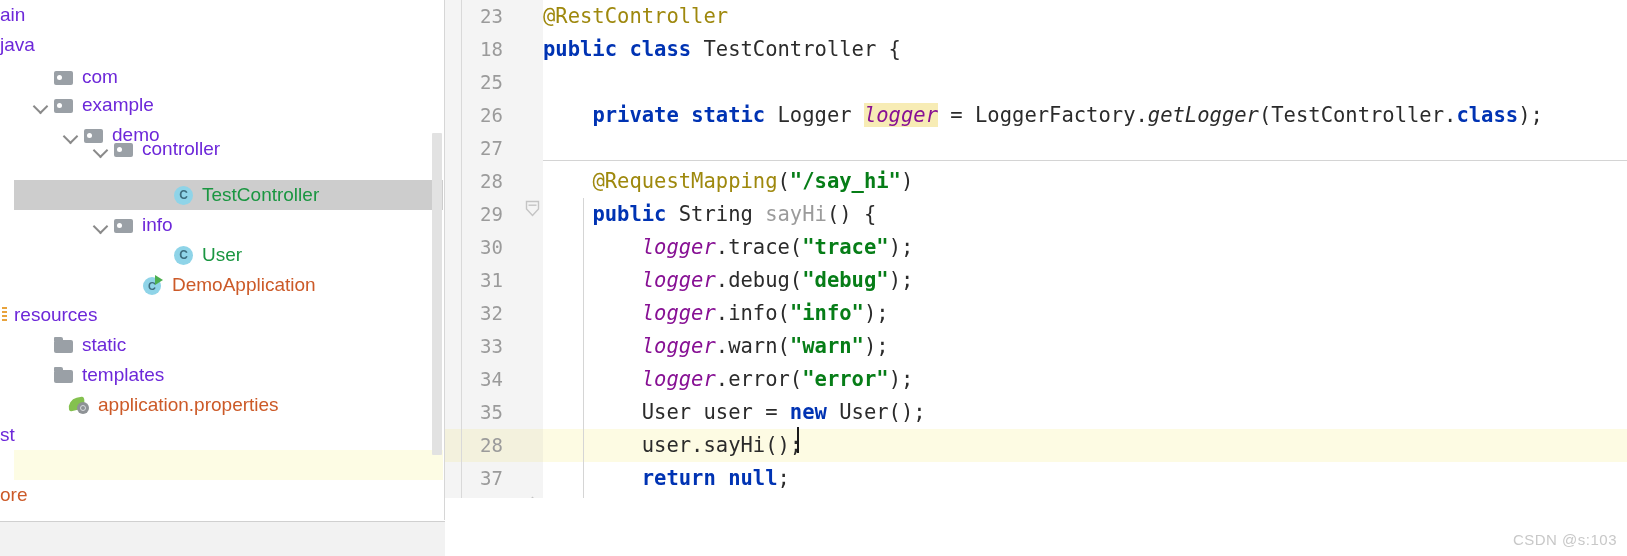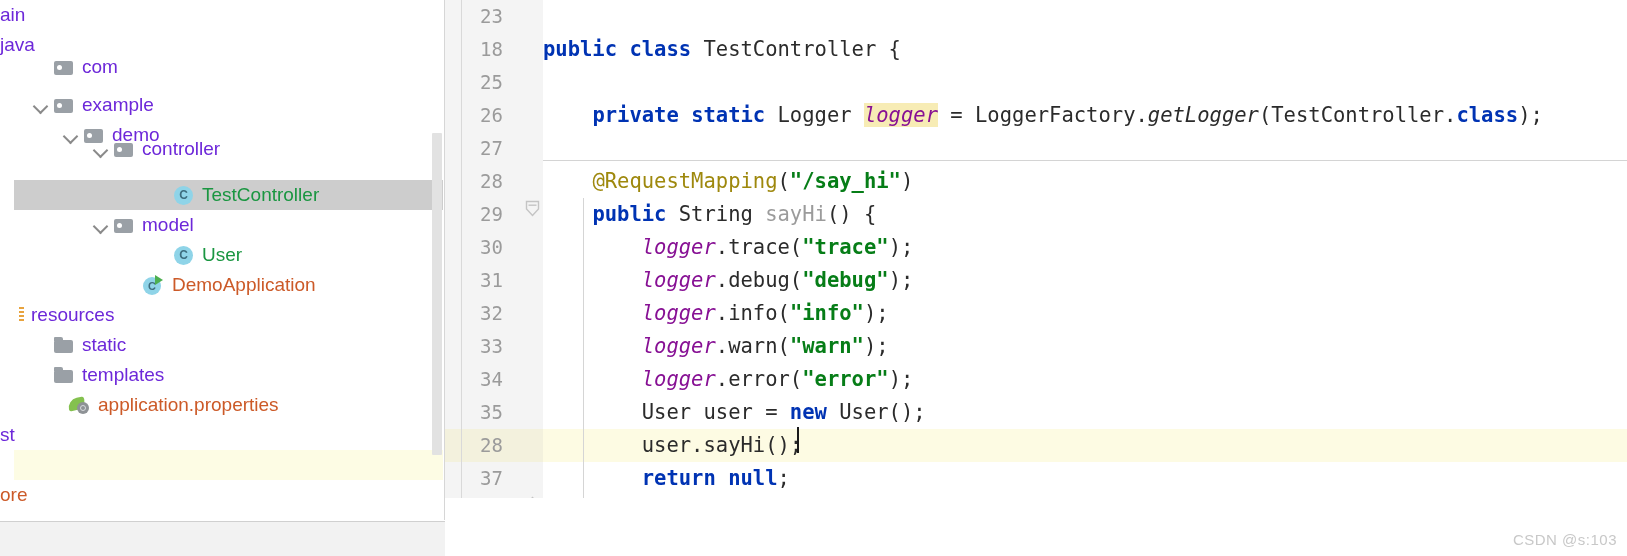--- a/index.html
+++ b/index.html
@@ -390,21 +390,21 @@
 <div id="app">
 
   <div id="sidebar">
     <div id="tree-rows">
         <div class="tree-row" style="top: 0px;">
           <span class="tlabel t-default">ain</span>
         </div>
         <div class="tree-row" style="top: 30px;">
           <span class="tlabel t-default">java</span>
         </div>
-        <div class="tree-row" style="top: 52px; padding-left: 30px; align-items: center;">
+        <div class="tree-row" style="top: 62px; padding-left: 30px; align-items: center;">
           <span class="chev" style="visibility: hidden;"></span>
           <span class="ico ico-pkg"></span>
           <span class="tlabel t-default">com</span>
         </div>
         <div class="tree-row" style="top: 90px; padding-left: 30px;">
           <span class="chev"></span>
           <span class="ico ico-pkg"></span>
           <span class="tlabel t-default">example</span>
         </div>
         <div class="tree-row" style="top: 120px; padding-left: 60px;">
@@ -418,35 +418,35 @@
           <span class="tlabel t-default">controller</span>
         </div>
         <div class="tree-row sel" style="top: 180px; padding-left: 136px;">
           <span class="chev" style="visibility: hidden;"></span>
           <span class="ico ico-class"></span>
           <span class="tlabel t-green">TestController</span>
         </div>
         <div class="tree-row" style="top: 210px; padding-left: 90px;">
           <span class="chev"></span>
           <span class="ico ico-pkg"></span>
-          <span class="tlabel t-default">model</span>
+          <span class="tlabel t-default">info</span>
         </div>
         <div class="tree-row" style="top: 240px; padding-left: 150px;">
           <span class="chev" style="visibility: hidden;"></span>
           <span class="ico ico-class"></span>
           <span class="tlabel t-green">User</span>
         </div>
         <div class="tree-row" style="top: 270px; padding-left: 120px;">
           <span class="chev" style="visibility: hidden;"></span>
           <span class="ico ico-runclass">
             <span class="run-tri"></span>
           </span>
           <span class="tlabel t-orange">DemoApplication</span>
         </div>
-        <div class="tree-row" style="top: 300px; padding-left: 17px; justify-content: center;">
+        <div class="tree-row" style="top: 300px; padding-left: 0px; justify-content: center;">
           <span class="ico-res"></span>
           <span class="tlabel t-default">resources</span>
         </div>
         <div class="tree-row" style="top: 330px; padding-left: 30px;">
           <span class="chev" style="visibility: hidden;"></span>
           <span class="ico ico-folder"></span>
           <span class="tlabel t-default">static</span>
         </div>
         <div class="tree-row" style="top: 360px; padding-left: 30px;">
           <span class="chev" style="visibility: hidden;"></span>
@@ -478,20 +478,21 @@
   </div>
 
   <div id="sb-divider"></div>
 
   <div id="editor">
     <div id="ed-lines">
         <div class="ed-line" style="top: 0px;">
           <div class="gutter-cell"></div>
           <div class="lnum">23</div>
           <div class="fold-zone"></div>
+          <div class="code"><span class="ann">@RestController</span></div>
         </div>
         <div class="ed-line" style="top: 33px;">
           <div class="gutter-cell"></div>
           <div class="lnum">18</div>
           <div class="fold-zone"></div>
           <div class="code"><span class="k">public</span><span class="pl"> </span><span class="k">class</span><span class="pl"> TestController {</span></div>
         </div>
         <div class="ed-line" style="top: 66px;">
           <div class="gutter-cell"></div>
           <div class="lnum">25</div>

